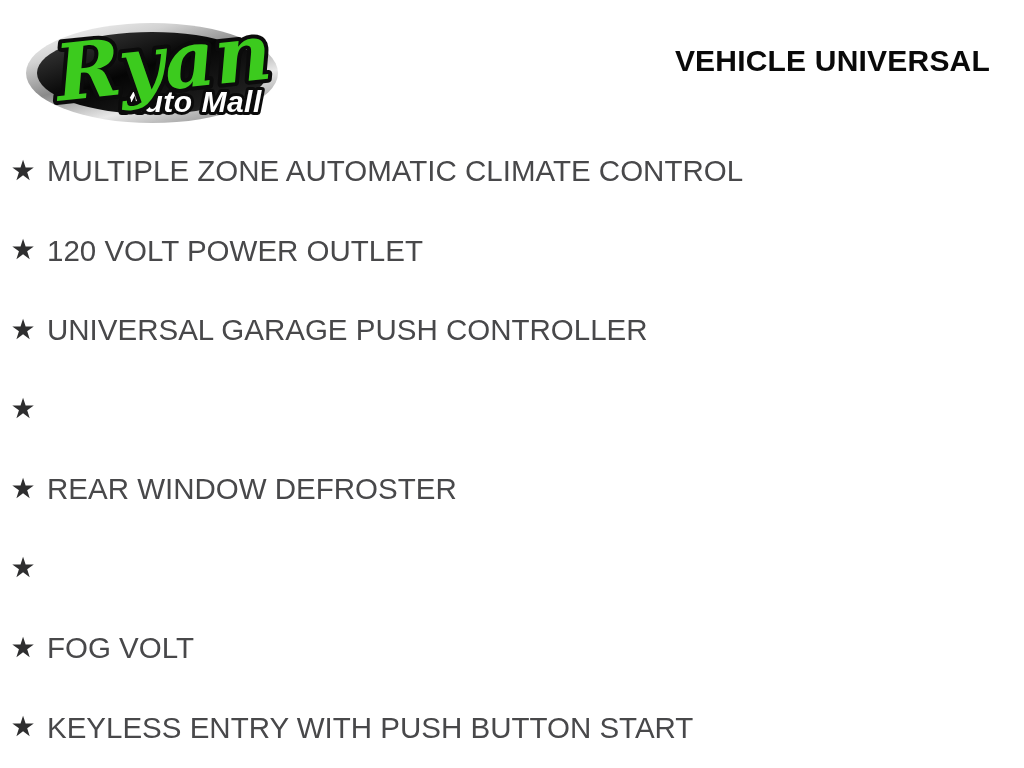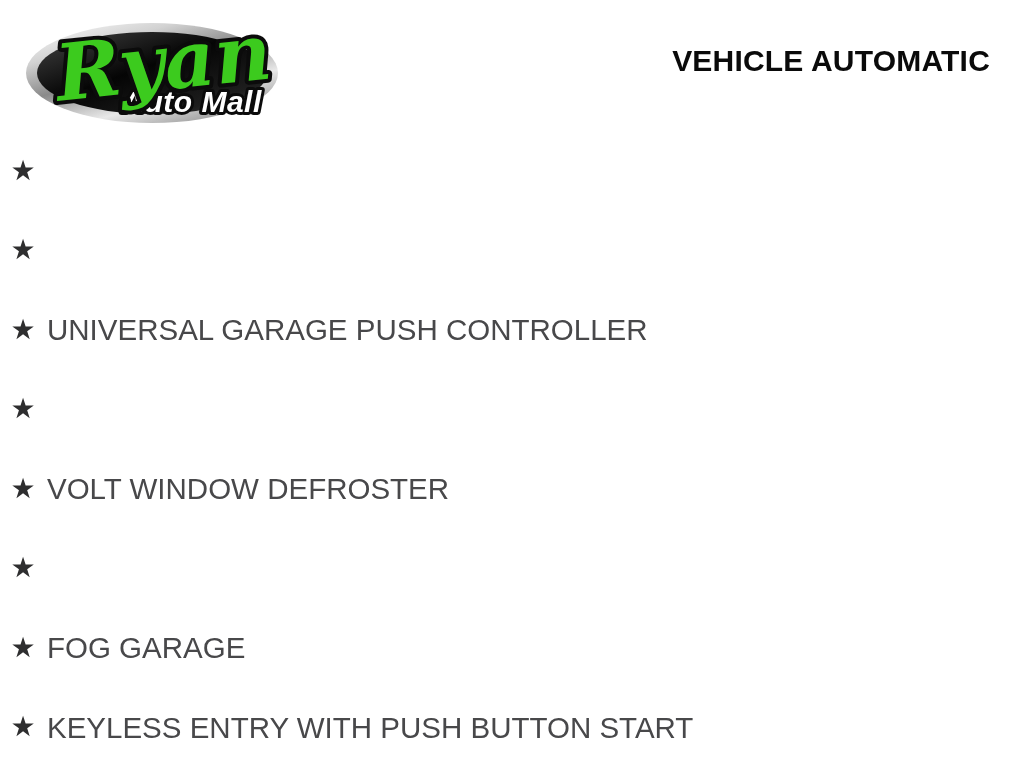--- a/index.html
+++ b/index.html
@@ -112,51 +112,53 @@
         <stop offset="1" stop-color="#4d4d4d"></stop>
       </linearGradient>
     </defs>
     <ellipse cx="132" cy="68" rx="126" ry="50" fill="url(#chromeGrad)"></ellipse>
     <ellipse cx="132" cy="68" rx="115" ry="41" fill="url(#innerGrad)"></ellipse>
     <text class="logo-sub" x="172" y="107" text-anchor="middle">Auto Mall</text>
     <text class="logo-script" x="36" y="86" transform="rotate(-6 130 65)">Ryan</text>
   </svg>
 </div>
 
-<div class="page-heading">VEHICLE AUTOMATIC</div>
+<div class="page-heading">VEHICLE UNIVERSAL</div>
 
 <div class="highlights">
   <div class="hl-item">
     <span class="hl-star">★</span>
+    <span class="hl-text">MULTIPLE ZONE AUTOMATIC CLIMATE CONTROL</span>
   </div>
 
   <div class="hl-item">
     <span class="hl-star">★</span>
+    <span class="hl-text">120 VOLT POWER OUTLET</span>
   </div>
 
   <div class="hl-item">
     <span class="hl-star">★</span>
     <span class="hl-text">UNIVERSAL GARAGE PUSH CONTROLLER</span>
   </div>
 
   <div class="hl-item">
     <span class="hl-star">★</span>
   </div>
 
   <div class="hl-item">
     <span class="hl-star">★</span>
-    <span class="hl-text">VOLT WINDOW DEFROSTER</span>
+    <span class="hl-text">REAR WINDOW DEFROSTER</span>
   </div>
 
   <div class="hl-item">
     <span class="hl-star">★</span>
   </div>
 
   <div class="hl-item">
     <span class="hl-star">★</span>
-    <span class="hl-text">FOG GARAGE</span>
+    <span class="hl-text">FOG VOLT</span>
   </div>
 
   <div class="hl-item">
     <span class="hl-star">★</span>
     <span class="hl-text">KEYLESS ENTRY WITH PUSH BUTTON START</span>
   </div>
 </div>
 
 </body></html>

